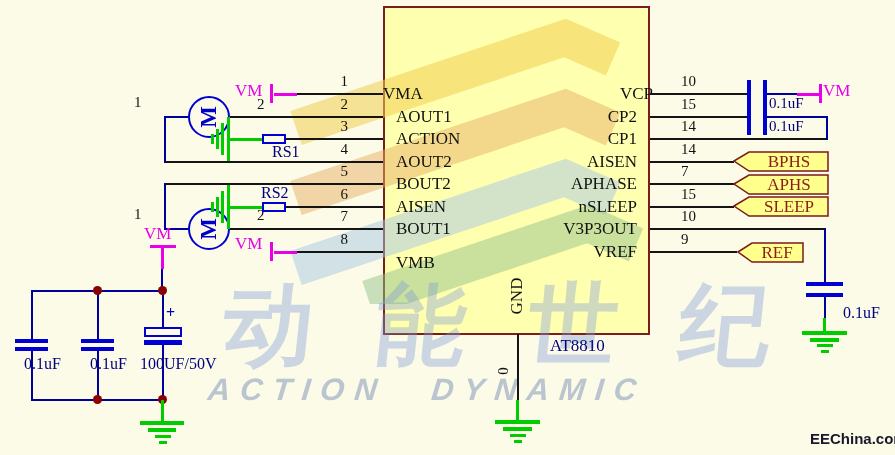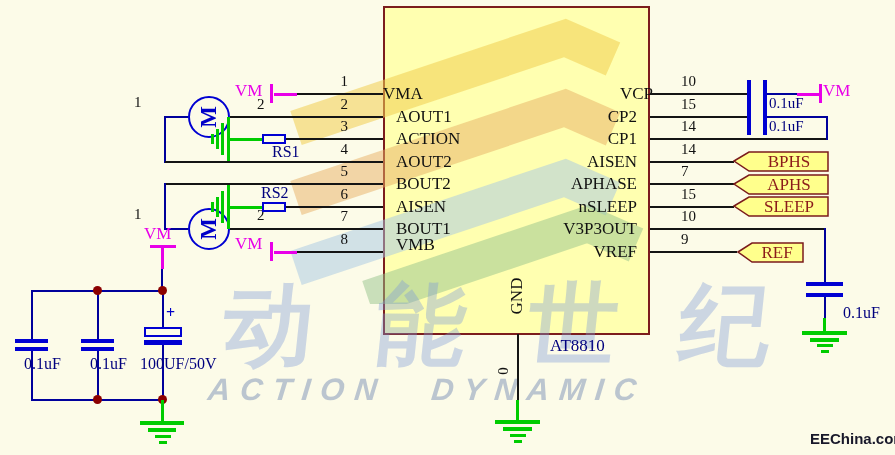--- a/index.html
+++ b/index.html
@@ -72,21 +72,21 @@
 
   <div class="circuit">
 
     <div class="lbl z3" style="left:383px;top:85px">VMA</div>
     <div class="lbl z3" style="left:396px;top:108px">AOUT1</div>
     <div class="lbl z3" style="left:396px;top:130px">ACTION</div>
     <div class="lbl z3" style="left:396px;top:153px">AOUT2</div>
     <div class="lbl z3" style="left:396px;top:175px">BOUT2</div>
     <div class="lbl z3" style="left:396px;top:198px">AISEN</div>
     <div class="lbl z3" style="left:396px;top:220px">BOUT1</div>
-    <div class="lbl z3" style="left:396px;top:236px">VMB</div>
+    <div class="lbl z3" style="left:396px;top:254px">VMB</div>
 
     <div class="lbl rightcol z3" style="left:446px;top:85px;width:207px">VCP</div>
     <div class="lbl rightcol z3" style="left:430px;top:108px;width:207px">CP2</div>
     <div class="lbl rightcol z3" style="left:430px;top:130px;width:207px">CP1</div>
     <div class="lbl rightcol z3" style="left:430px;top:153px;width:207px">AISEN</div>
     <div class="lbl rightcol z3" style="left:430px;top:175px;width:207px">APHASE</div>
     <div class="lbl rightcol z3" style="left:430px;top:198px;width:207px">nSLEEP</div>
     <div class="lbl rightcol z3" style="left:430px;top:220px;width:207px">V3P3OUT</div>
     <div class="lbl rightcol z3" style="left:430px;top:243px;width:207px">VREF</div>
 

